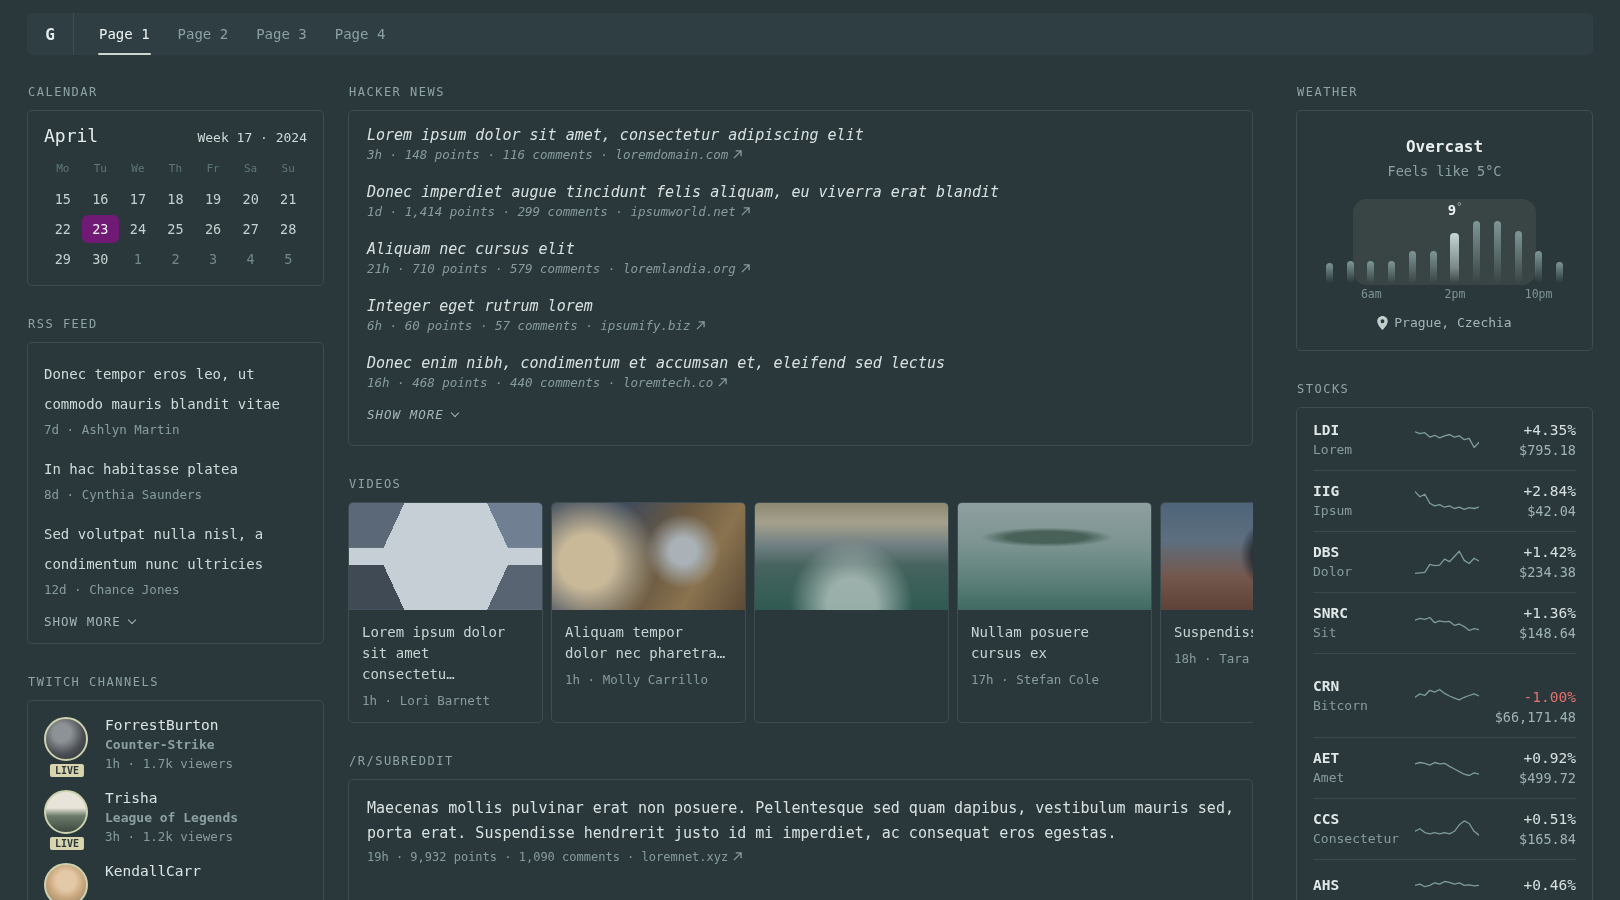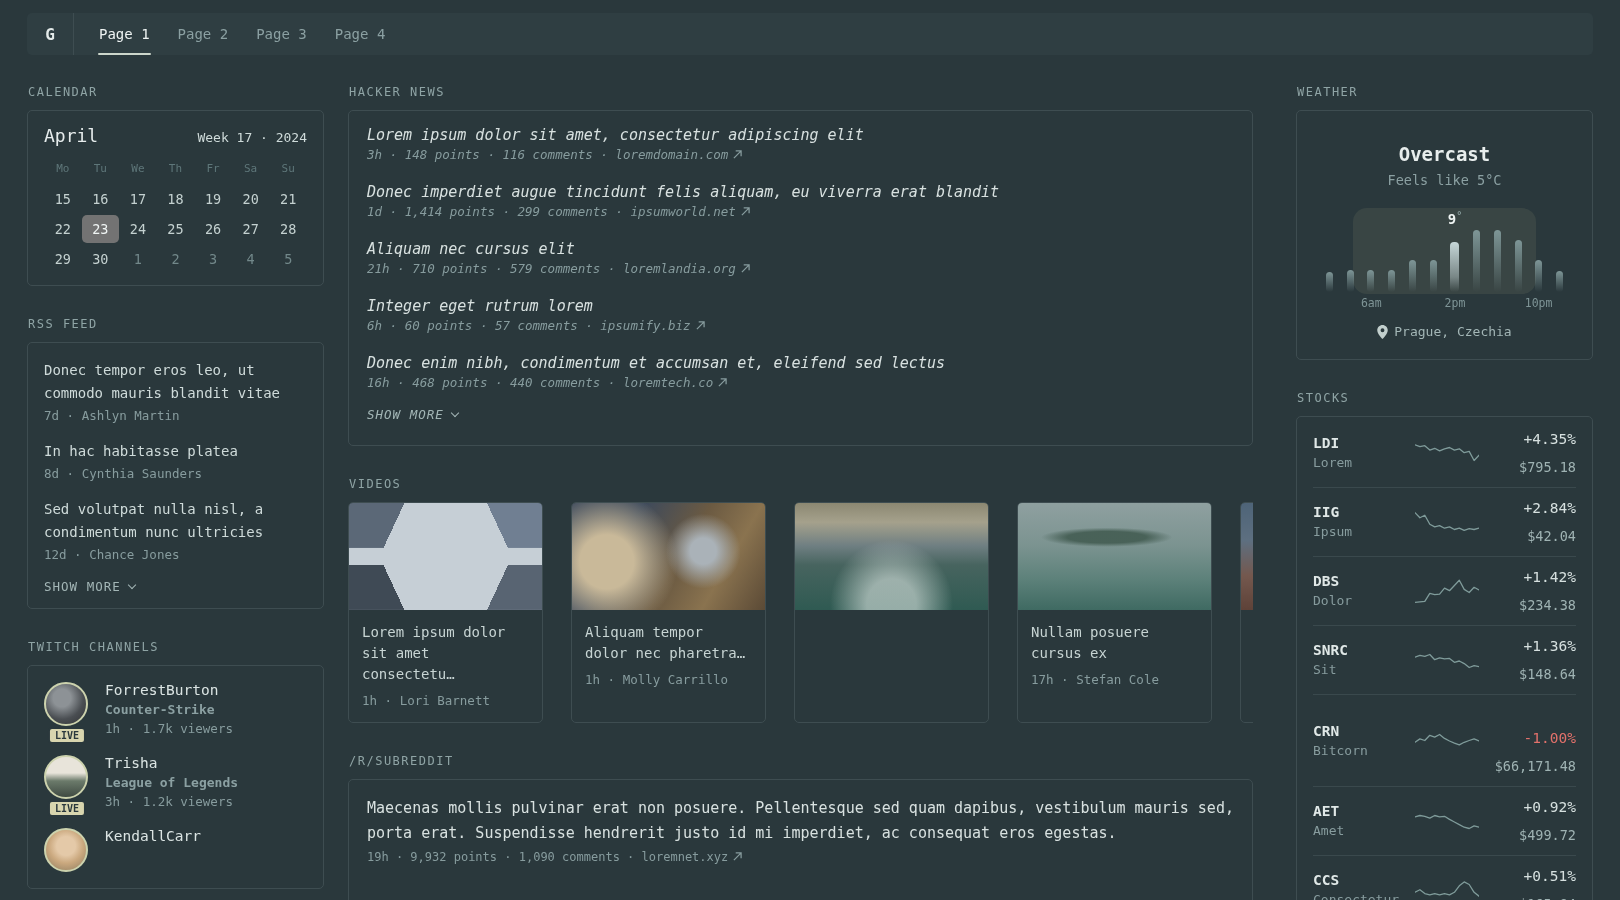--- a/index.html
+++ b/index.html
@@ -43,26 +43,26 @@
 
   
   .cal-card { padding:14px 16px 12px; }
   .cal-head { display:flex; justify-content:space-between; align-items:baseline; }
   .cal-month { font-size:18px; color:#e6ecec; }
   .cal-week { font-size:13px; color:#cfdbda; }
   .cal-grid { display:grid; grid-template-columns:repeat(7,1fr); margin-top:12px; text-align:center; row-gap:2px; }
   .cal-dow { font-size:11px; color:#5e7679; padding:4px 0 8px; }
   .cal-day { font-size:13.5px; color:#c4d1d0; padding:6px 0; border-radius:5px; }
   .cal-day.other { color:#72888a; }
-  .cal-day.selected { background:#737373; color:#eff4f3; }
+  .cal-day.selected { background:#701a75; color:#eff4f3;border-radius:6px; }
 
   
   .rss-card { padding:16px 16px 14px; }
   .rss-item + .rss-item { margin-top:17px; }
-  .rss-headline { font-size:14px; line-height:23px; color:#cfdbda; cursor:pointer; }
+  .rss-headline { font-size:14px; line-height:30px; color:#cfdbda; cursor:pointer; }
 
   
   .twitch-card { padding:16px; }
   .channel { display:flex; gap:15px; cursor:pointer; }
   .channel + .channel { margin-top:19px; }
   .avatar-wrap { position:relative; width:46px; flex:none; }
   .avatar { width:44px; height:44px; border-radius:50%; border:2px solid #ccd2ad; }
   .avatar.a1 { background:radial-gradient(circle at 40% 35%, #8d9296 0 25%, #4a4e52 60%, #2e3134 100%); }
   .avatar.a2 { background:linear-gradient(to bottom, #e8e4da 0 40%, #6b7a6a 60%, #3f4a42 100%); }
   .avatar.a3 { background:radial-gradient(circle at 50% 40%, #e4c9a8 0 30%, #caa87e 55%, #8a7a5e 100%); }
@@ -72,21 +72,21 @@
   .ch-name { font-size:14.5px; color:#dbe4e3; }
   .ch-game { font-size:13px; color:#8ba0a2; margin-top:4px;font-weight:bold; }
   .ch-meta { font-size:12.5px; color:#879c9e; margin-top:4px; }
 
   
   .hn-card { padding:15px 18px 23px;font-style:italic; }
   .hn-item + .hn-item { margin-top:21px; }
   .hn-headline { font-size:15px; color:#d8e1e0; cursor:pointer; }
 
   
-  .video-row { display:flex; gap:28px; overflow:hidden; }
+  .video-row { display:flex; gap:8px; overflow:hidden; }
   .video-card { width:195px; flex:none; border:1px solid #3e4d51; border-radius:5px; cursor:pointer; }
   .thumb { height:107px; border-radius:4px 4px 0 0; }
   .thumb.t1 { background-color:#c6cfd6;
     background-image:linear-gradient(115deg,#5b6877 60%,transparent 60%),
                      linear-gradient(245deg,#707f92 60%,transparent 60%),
                      linear-gradient(65deg,#3f4a55 60%,transparent 60%),
                      linear-gradient(295deg,#586472 60%,transparent 60%);
     background-repeat:no-repeat;
     background-position:0 0,100% 0,0 100%,100% 100%;
     background-size:37% 42%; }
@@ -107,21 +107,21 @@
   .video-name { font-size:14px; line-height:21px; color:#c7d4d3; }
   .video-meta { font-size:12.5px; color:#879c9e; margin-top:8px; }
 
   
   .sub-card { padding:16px 18px; min-height:150px; }
   .post-headline { font-size:15px; line-height:25px; color:#d8e1e0; cursor:pointer; }
   .post-meta { font-size:12px; margin-top:4px; }
 
   
   .weather-card { padding:16px; text-align:center; }
-  .w-cond { font-size:19px; font-weight:bold; color:#e8eeed; margin-top:16px; }
+  .w-cond { font-size:16px; font-weight:bold; color:#e8eeed; margin-top:10px; }
   .w-feels { font-size:13.5px; color:#8ba0a2; margin-top:7px; }
   .w-chart { position:relative; height:102px; margin:20px 0 0; }
   .w-day-bg { position:absolute; top:0; bottom:16px; background:rgba(214,206,150,0.09); border-radius:14px; }
   .w-bars { position:absolute; left:6px; right:6px; bottom:18px; height:64px;
             display:flex; align-items:flex-end; justify-content:space-around; }
   .w-bar { width:7px; border-radius:4px; flex:none;
            background:linear-gradient(to bottom,#7e9697 0%,rgba(126,150,151,0.35) 65%,rgba(126,150,151,0) 100%); }
   .w-bar.current { width:9px;
            background:linear-gradient(to bottom,#c6d7d8 0%,rgba(198,215,216,0.45) 70%,rgba(198,215,216,0) 100%); }
   .w-temp { position:absolute; top:-18px; transform:translateX(-50%); font-size:14px; color:#eef3f2; }
@@ -135,21 +135,21 @@
   .stocks-card { padding:2px 16px; }
   .stock-row { display:flex; align-items:center; padding:12px 0; cursor:pointer; }
   .stock-row + .stock-row { border-top:1px solid #3a494d; }
   .s-left { width:102px; flex:none; }
   .s-ticker { font-size:14.5px; font-weight:bold; color:#e0e8e7; }
   .s-name { font-size:13px; color:#879c9e; margin-top:4px; }
   .s-spark { width:64px; height:30px; flex:none; }
   .s-right { flex:1; text-align:right; }
   .s-change { font-size:14.5px; color:#d6e0df; }
   .s-change.neg { color:#e2716b;margin-top:23px; }
-  .s-price { font-size:13.5px; color:#9fb3b3; margin-top:12px; }
+  .s-price { font-size:13.5px; color:#9fb3b3; margin-top:4px; }
 </style>
 </head>
 <body>
 
 <div class="wrap">
 
   <div class="header">
     <div class="logo-box">G</div>
     <div class="tabs">
       <div class="tab active">Page 1</div>

